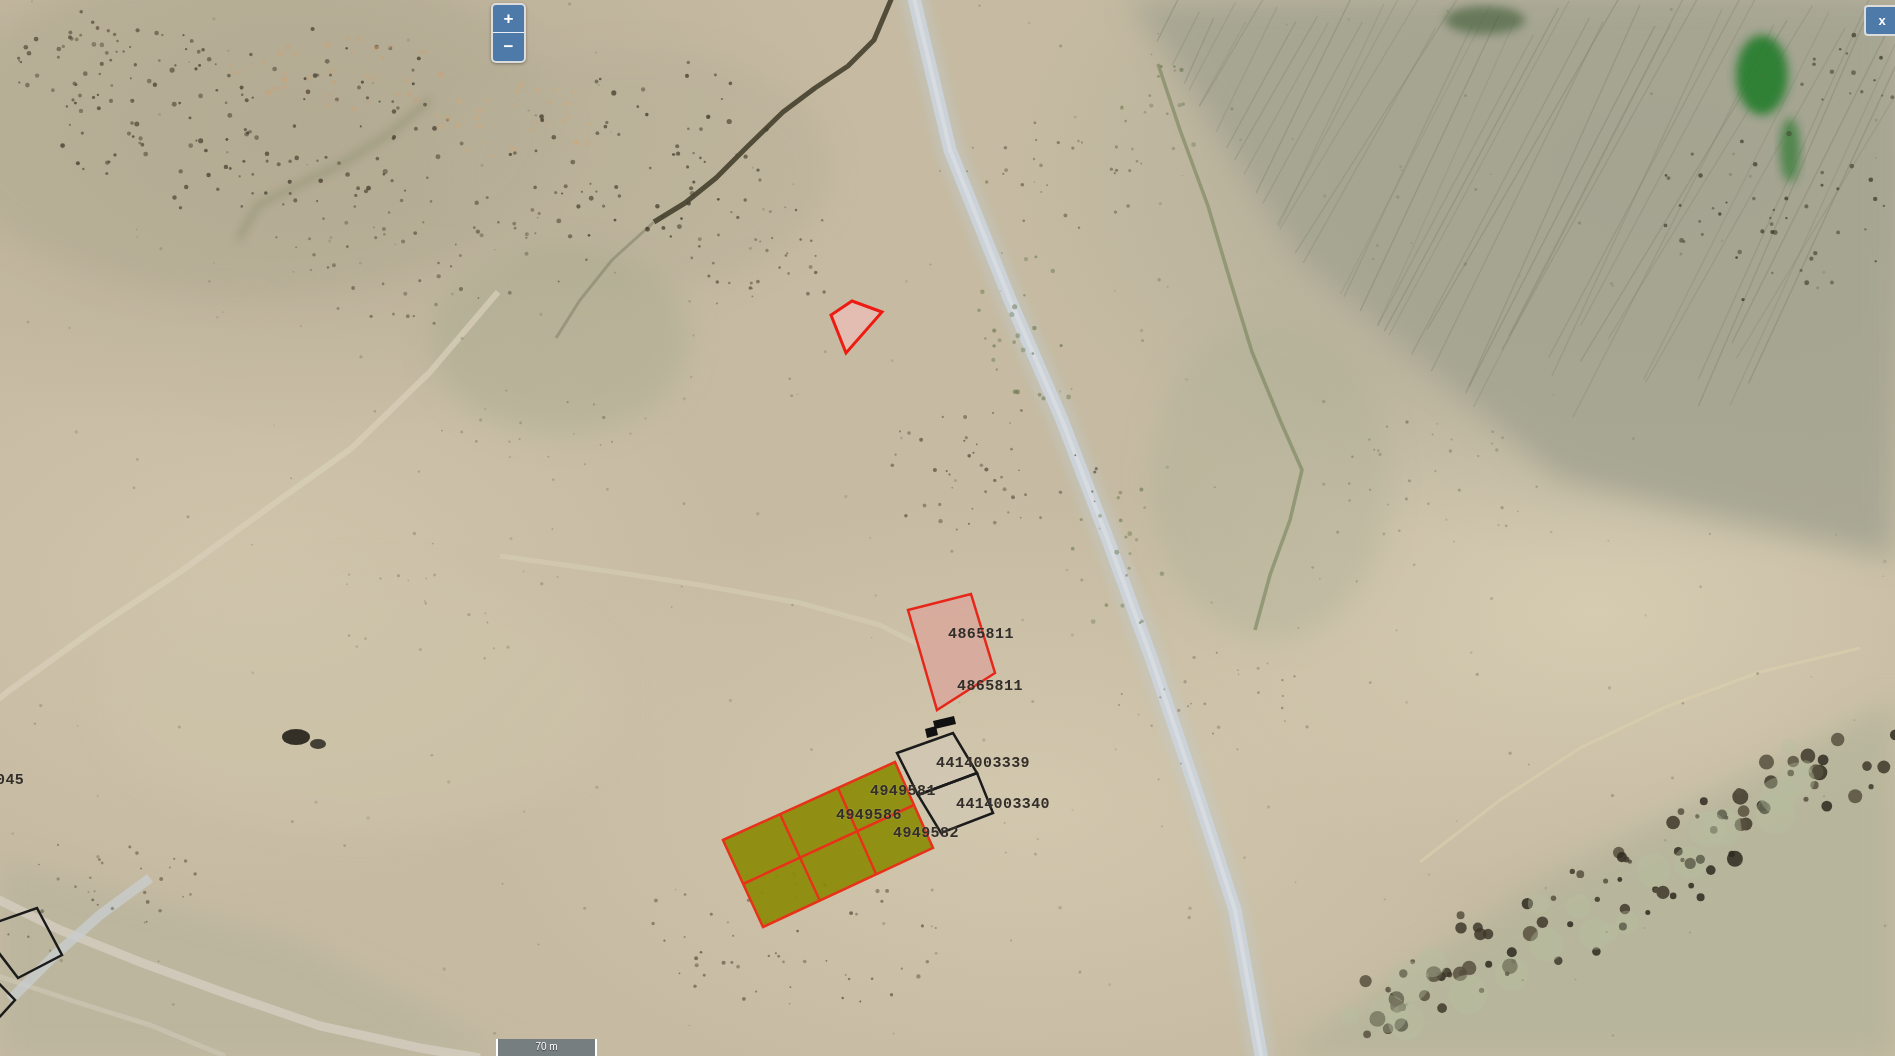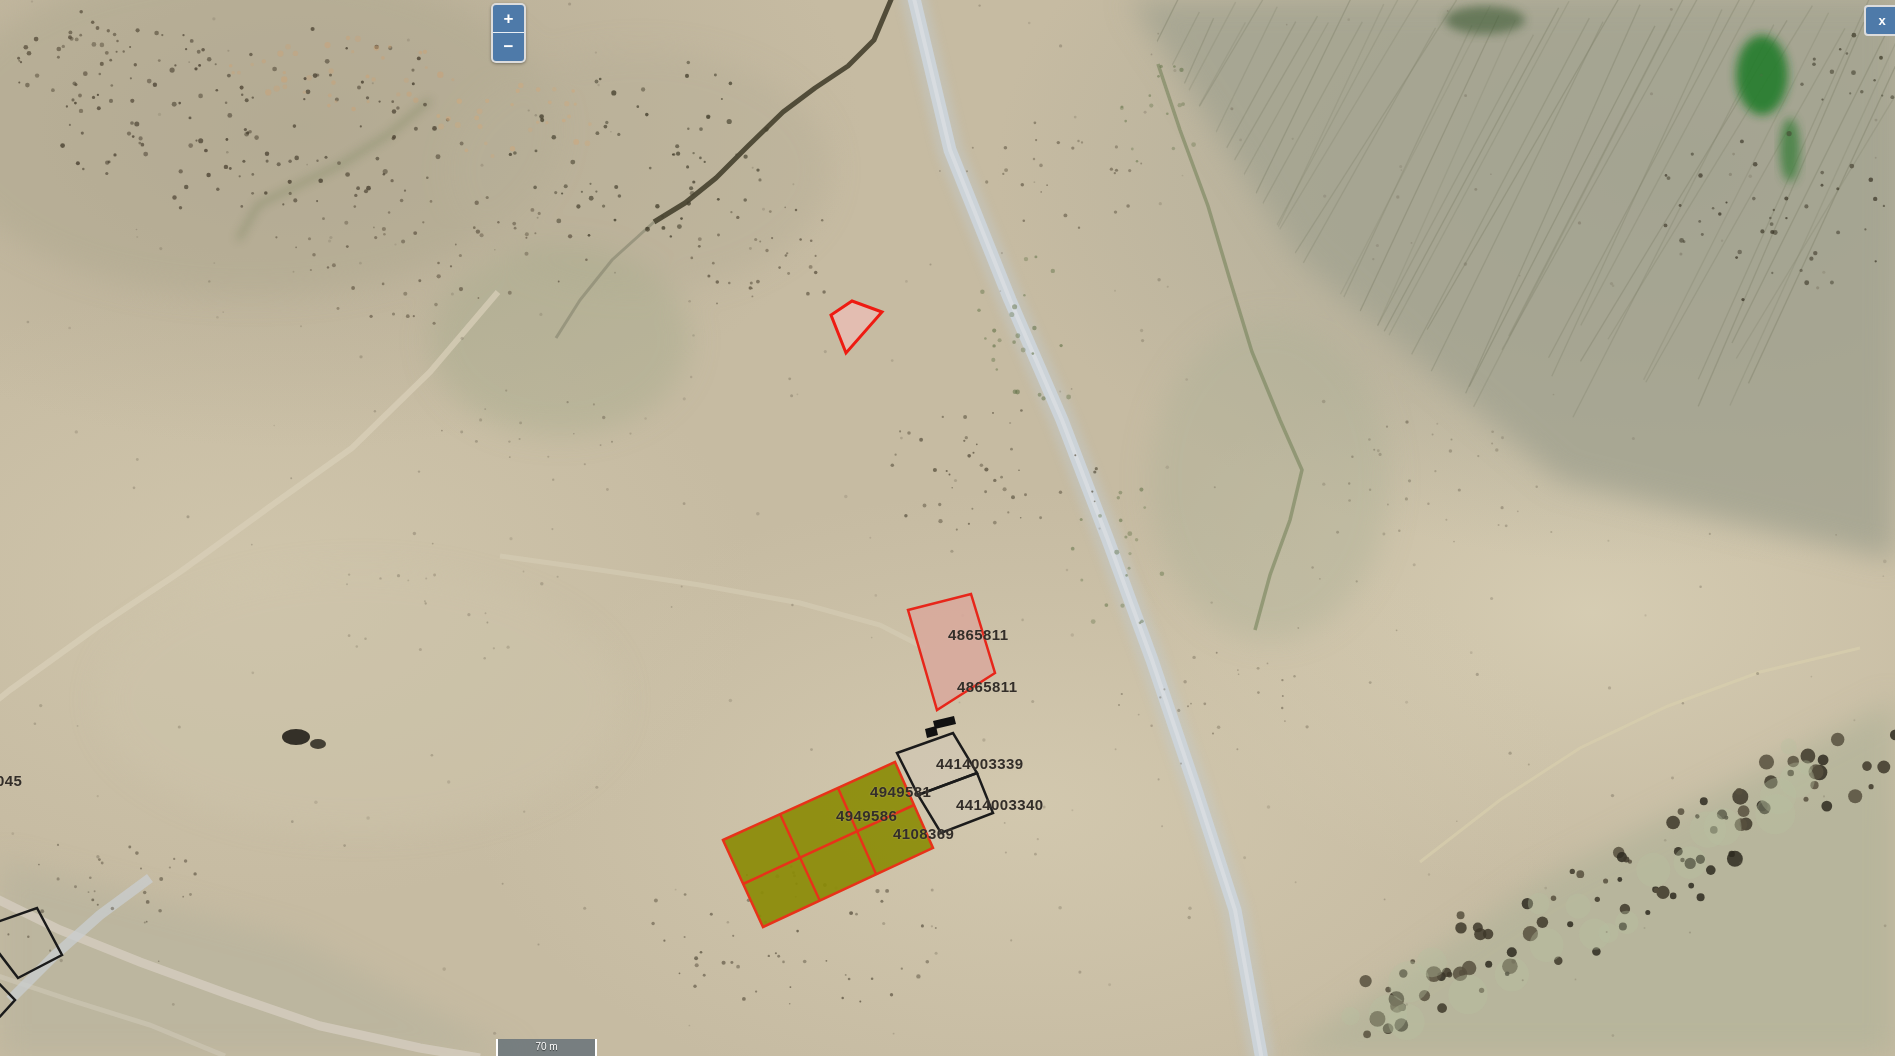--- a/index.html
+++ b/index.html
@@ -7,21 +7,21 @@
          font-family:"Liberation Sans",sans-serif;
          background:
            radial-gradient(900px 520px at 16% 12%, rgba(178,169,146,.85) 0%, rgba(178,169,146,0) 62%),
            radial-gradient(1050px 620px at 88% 16%, rgba(164,165,148,.9) 0%, rgba(164,165,148,0) 64%),
            radial-gradient(820px 520px at 14% 56%, rgba(210,200,174,.8) 0%, rgba(210,200,174,0) 60%),
            radial-gradient(920px 520px at 54% 76%, rgba(214,204,178,.75) 0%, rgba(214,204,178,0) 60%),
            radial-gradient(760px 470px at 84% 58%, rgba(217,208,182,.8) 0%, rgba(217,208,182,0) 60%),
            linear-gradient(#c6bba2,#c6bba2);}
   svg{position:absolute;left:0;top:0;}
   
-  .plabel{position:absolute;font-family:Liberation Sans, sans-serif;font-weight:bold;
+  .plabel{position:absolute;font-family:Liberation Mono, monospace;font-weight:bold;
           font-size:15px;letter-spacing:.4px;color:#332e29;white-space:nowrap;
           text-shadow:0 0 2px rgba(220,210,195,.35);pointer-events:none;}
   
   .zoomctl{position:absolute;left:491px;top:3px;background:#dcdcdc;border-radius:5px;
            padding:2px;box-shadow:0 1px 3px rgba(0,0,0,.35);}
   .zoomctl button{display:block;width:31px;height:28px;border:0;background:#4e7aa9;
            color:#fff;font-weight:bold;font-size:17px;line-height:26px;text-align:center;
            cursor:pointer;padding:0;font-family:"Liberation Sans",sans-serif;}
   .zoomctl button:first-child{border-radius:3px 3px 0 0;border-bottom:1px solid #e8eef4;}
   .zoomctl button:last-child{border-radius:0 0 3px 3px;}
@@ -1337,21 +1337,21 @@
 
     <polygon points="37,908 62,955 18,978 -20,928" fill="none" stroke="#1b1b1b" stroke-width="2.5"></polygon>
     <polyline points="-12,972 15,1000 -5,1022" fill="none" stroke="#1b1b1b" stroke-width="2.5"></polyline>
   </svg>
 
   <div class="plabel" style="left:948px;top:626px">4865811</div>
   <div class="plabel" style="left:957px;top:678px">4865811</div>
   <div class="plabel" style="left:936px;top:755px">4414003339</div>
   <div class="plabel" style="left:956px;top:796px">4414003340</div>
   <div class="plabel" style="left:870px;top:783px">4949581</div>
-  <div class="plabel" style="left:893px;top:825px">4108369</div>
+  <div class="plabel" style="left:893px;top:825px">4949582</div>
   <div class="plabel" style="left:836px;top:807px">4949586</div>
   <div class="plabel" style="left:-4px;top:772px">045</div>
 
   <div class="zoomctl">
     <button>+</button>
     <button>−</button>
   </div>
 
   <div class="closebtn">x</div>
 

